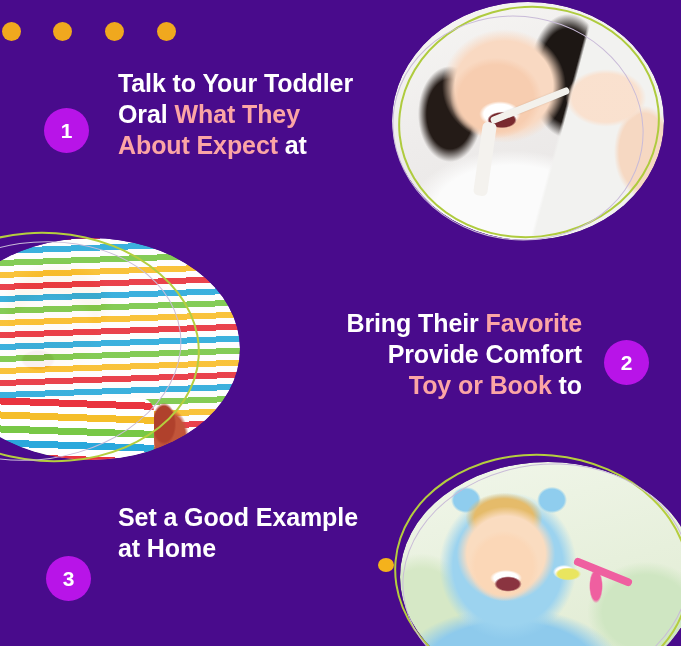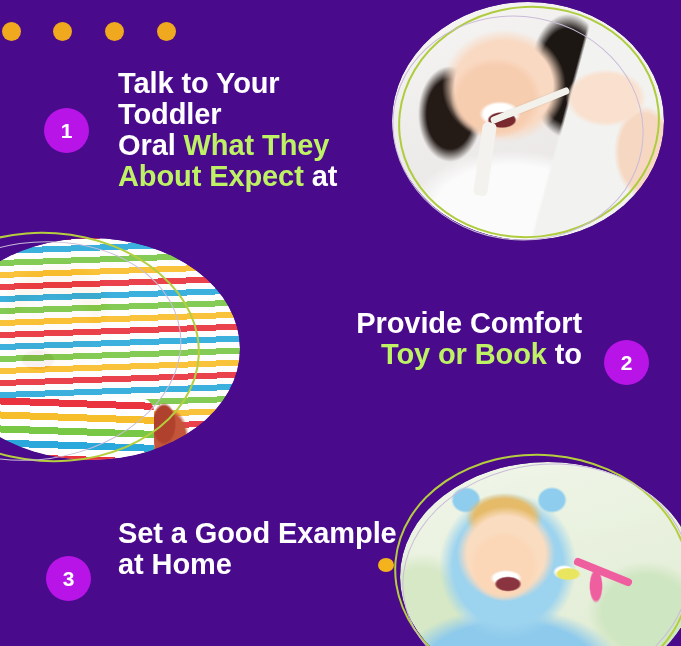--- a/index.html
+++ b/index.html
@@ -19,23 +19,23 @@
   .photo{position:absolute;border-radius:50%;overflow:hidden;}
   .photo .img{position:absolute;inset:0;border-radius:50%;}
 
   
   .ring{position:absolute;border-radius:50%;border:2px solid #B7D140;pointer-events:none;}
   .ring2{position:absolute;border-radius:50%;border:1.5px solid #C9BBD8;pointer-events:none;}
   
   .arc{position:absolute;border-radius:50%;pointer-events:none;}
 
   
-  .txt{position:absolute;font-weight:700;font-size:29px;line-height:31px;
+  .txt{position:absolute;font-weight:700;font-size:25px;line-height:31px;
        color:#FFFFFF;letter-spacing:-0.1px;}
-  .txt .hl{color:#bef264;}
+  .txt .hl{color:#fca5a5;}
   .txt.right{text-align:right;}
 
   
   .badge{position:absolute;width:45px;height:45px;border-radius:50%;
          background:#B814E8;display:flex;align-items:center;justify-content:center;
          color:#FFFFFF;font-weight:700;font-size:21px;line-height:1;}
 
   
   #photo1{left:392px;top:2px;width:272px;height:238px;}
   #photo1 .img{
@@ -115,21 +115,21 @@
     position:absolute;left:172px;top:106px;width:62px;height:8px;background:#ef5fa0;
     transform:rotate(22deg);border-radius:4px;
   }
   
   #arc3b{position:absolute;left:378px;top:558px;width:16px;height:14px;
          border-radius:50%;background:#F4B21C;}
 
   
   #text1{left:118px;top:68px;width:270px;}
   #text2{left:300px;top:308px;width:282px;}
-  #text3{left:118px;top:518px;width:282px;}
+  #text3{left:118px;top:502px;width:282px;}
 
   #badge1{left:44px;top:108px;}
   #badge2{left:604px;top:340px;}
   #badge3{left:46px;top:556px;}
 </style>
 </head>
 <body>
 
 <div id="stage">
 
@@ -159,20 +159,21 @@
   <div class="arc" id="arc2"></div>
   <div class="photo" id="photo2">
     <div class="img"></div>
     <div class="shirt"></div>
   </div>
   <div class="ring" style="left:-104px;top:232px;width:300px;height:226px;border-color:#B5CE3E;transform:rotate(4deg)"></div>
   <div class="ring2" style="left:-112px;top:242px;width:292px;height:216px;transform:rotate(-8deg)"></div>
 
   <div class="badge" id="badge2">2</div>
   <div class="txt right" id="text2">
+      <div><span>Bring Their </span><span class="hl">Favorite</span></div>
       <div><span>Provide Comfort</span></div>
       <div><span class="hl">Toy or Book</span><span> to</span></div>
     </div>
 
   <div class="arc" id="arc3"></div>
   <div id="arc3b"></div>
   <div class="photo" id="photo3">
     <div class="img"></div>
     <div class="brush"></div>
   </div>

